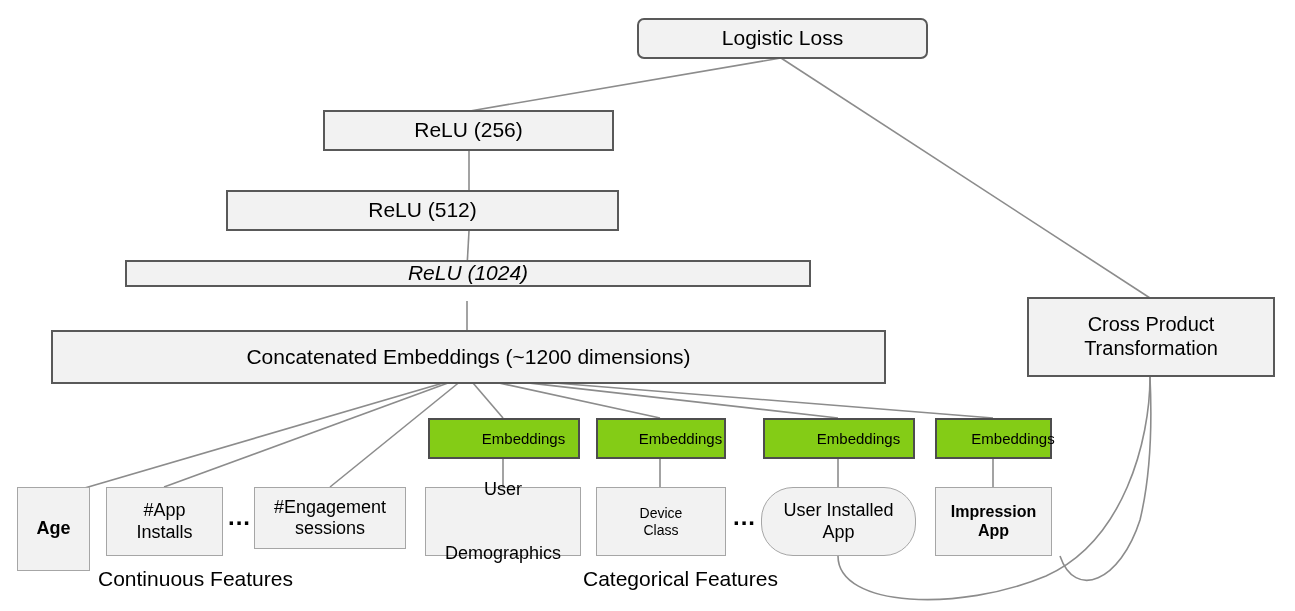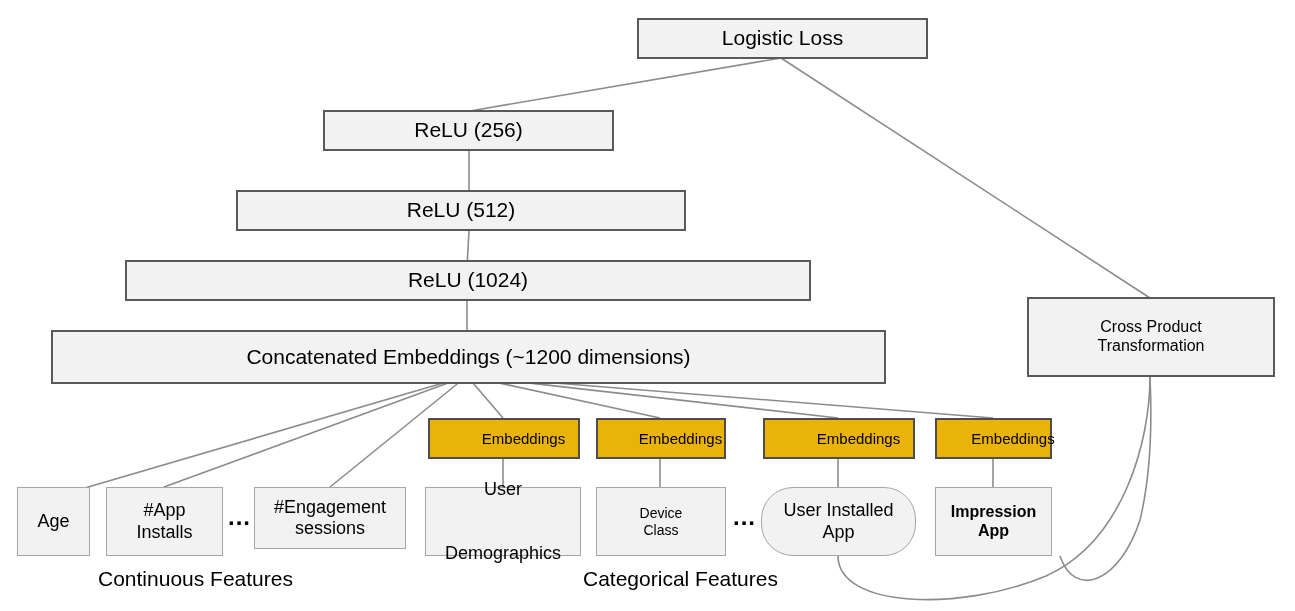--- a/index.html
+++ b/index.html
@@ -38,21 +38,21 @@
   }
   .node-light {
     background: #f2f2f2;
     border: 2px solid #595959;
   }
   .node-light-thin {
     background: #f2f2f2;
     border: 1px solid #a6a6a6;
   }
   .node-dark {
-    background: #eab308;
+    background: #84cc16;
     border: 2px solid #4d4d4d;
     padding-left: 39px;
   }
   .ellipsis {
     position: absolute;
     color: #000000;
     font-weight: bold;
     letter-spacing: 1px;
     z-index: 3;
   }
@@ -93,59 +93,59 @@
       <path d="M 503 459 L 503 487"></path>
       <path d="M 660 459 L 660 487"></path>
       <path d="M 838 459 L 838 487"></path>
       <path d="M 993 459 L 993 487"></path>
 
       <path d="M 838 556 C 838 608, 960 612, 1046 576 C 1124 541, 1150 440, 1150 377"></path>
       <path d="M 1060 556 C 1075 600, 1120 582, 1140 520 C 1152 470, 1152 420, 1150 377"></path>
     </g>
   </svg>
 
-  <div class="node node-light" style="left:637px; top:18px; width:291px; height:41px; font-size:21px;">
+  <div class="node node-light" style="left:637px; top:18px; width:291px; height:41px; font-size:21px;border-radius:7px;">
     <span>Logistic Loss</span>
   </div>
 
   <div class="node node-light" style="left:323px; top:110px; width:291px; height:41px; font-size:21px;">
     <span>ReLU (256)</span>
   </div>
 
-  <div class="node node-light" style="left:226px; top:190px; width:450px; height:41px; font-size:21px;margin-left:10px;">
+  <div class="node node-light" style="left:226px; top:190px; width:393px; height:41px; font-size:21px;">
     <span>ReLU (512)</span>
   </div>
 
-  <div class="node node-light" style="left:125px; top:260px; width:686px; height:41px; font-size:21px;">
+  <div class="node node-light" style="left:125px; top:260px; width:686px; height:27px; font-size:21px;font-style:italic;">
     <span>ReLU (1024)</span>
   </div>
 
   <div class="node node-light" style="left:51px; top:330px; width:835px; height:54px; font-size:21px;">
     <span>Concatenated Embeddings (~1200 dimensions)</span>
   </div>
 
-  <div class="node node-light" style="left:1027px; top:297px; width:248px; height:80px; font-size:16px; flex-direction:column;">
+  <div class="node node-light" style="left:1027px; top:297px; width:248px; height:80px; font-size:20px; flex-direction:column;">
     <span>Cross Product</span>
     <span>Transformation</span>
   </div>
 
   <div class="node node-dark" style="left:428px; top:418px; width:152px; height:41px; font-size:15px;">
     <span>Embeddings</span>
   </div>
   <div class="node node-dark" style="left:596px; top:418px; width:130px; height:41px; font-size:15px;">
     <span>Embeddings</span>
   </div>
   <div class="node node-dark" style="left:763px; top:418px; width:152px; height:41px; font-size:15px;">
     <span>Embeddings</span>
   </div>
   <div class="node node-dark" style="left:935px; top:418px; width:117px; height:41px; font-size:15px;">
     <span>Embeddings</span>
   </div>
 
-  <div class="node node-light-thin" style="left:17px; top:487px; width:73px; height:69px; font-size:18px; flex-direction:column;">
+  <div class="node node-light-thin" style="left:17px; top:487px; width:73px; height:84px; font-size:18px; flex-direction:column;font-weight:bold;">
     <span>Age</span>
   </div>
 
   <div class="node node-light-thin" style="left:106px; top:487px; width:117px; height:69px; font-size:18px; flex-direction:column;">
     <span>#App</span>
     <span>Installs</span>
   </div>
 
   <div class="ellipsis" style="left:228px; top:503px; font-size:24px;">...</div>
 

